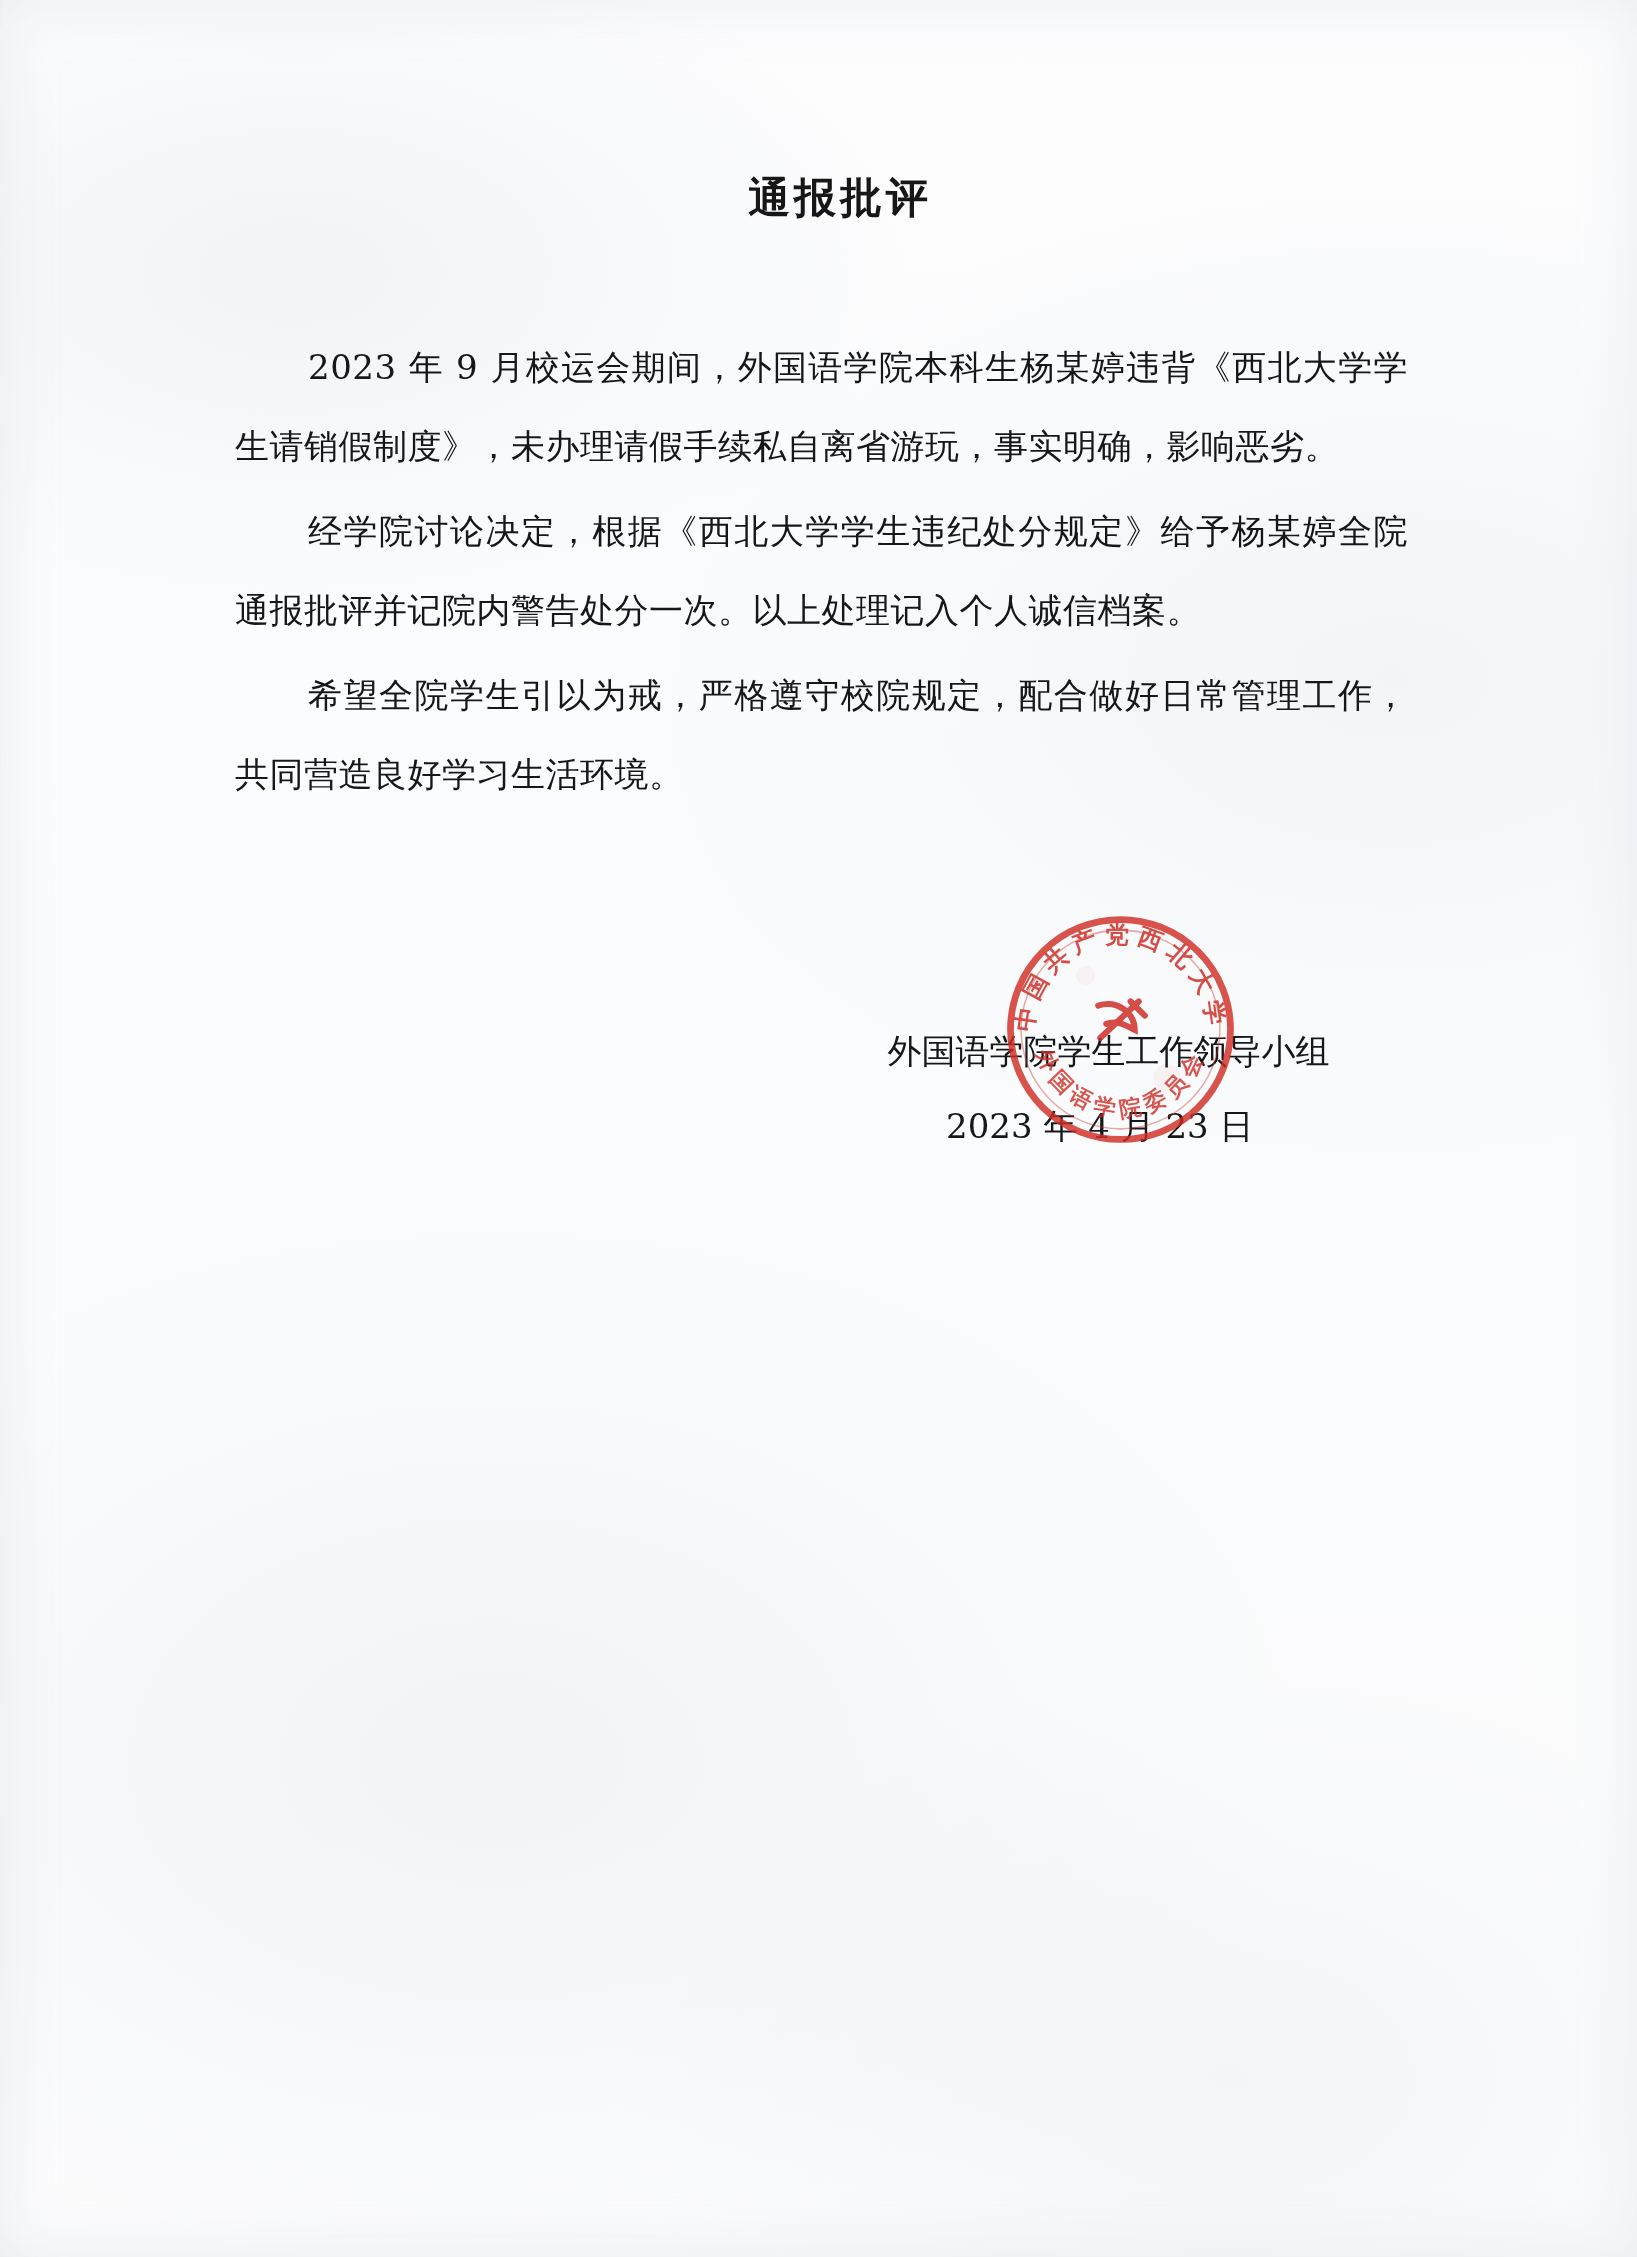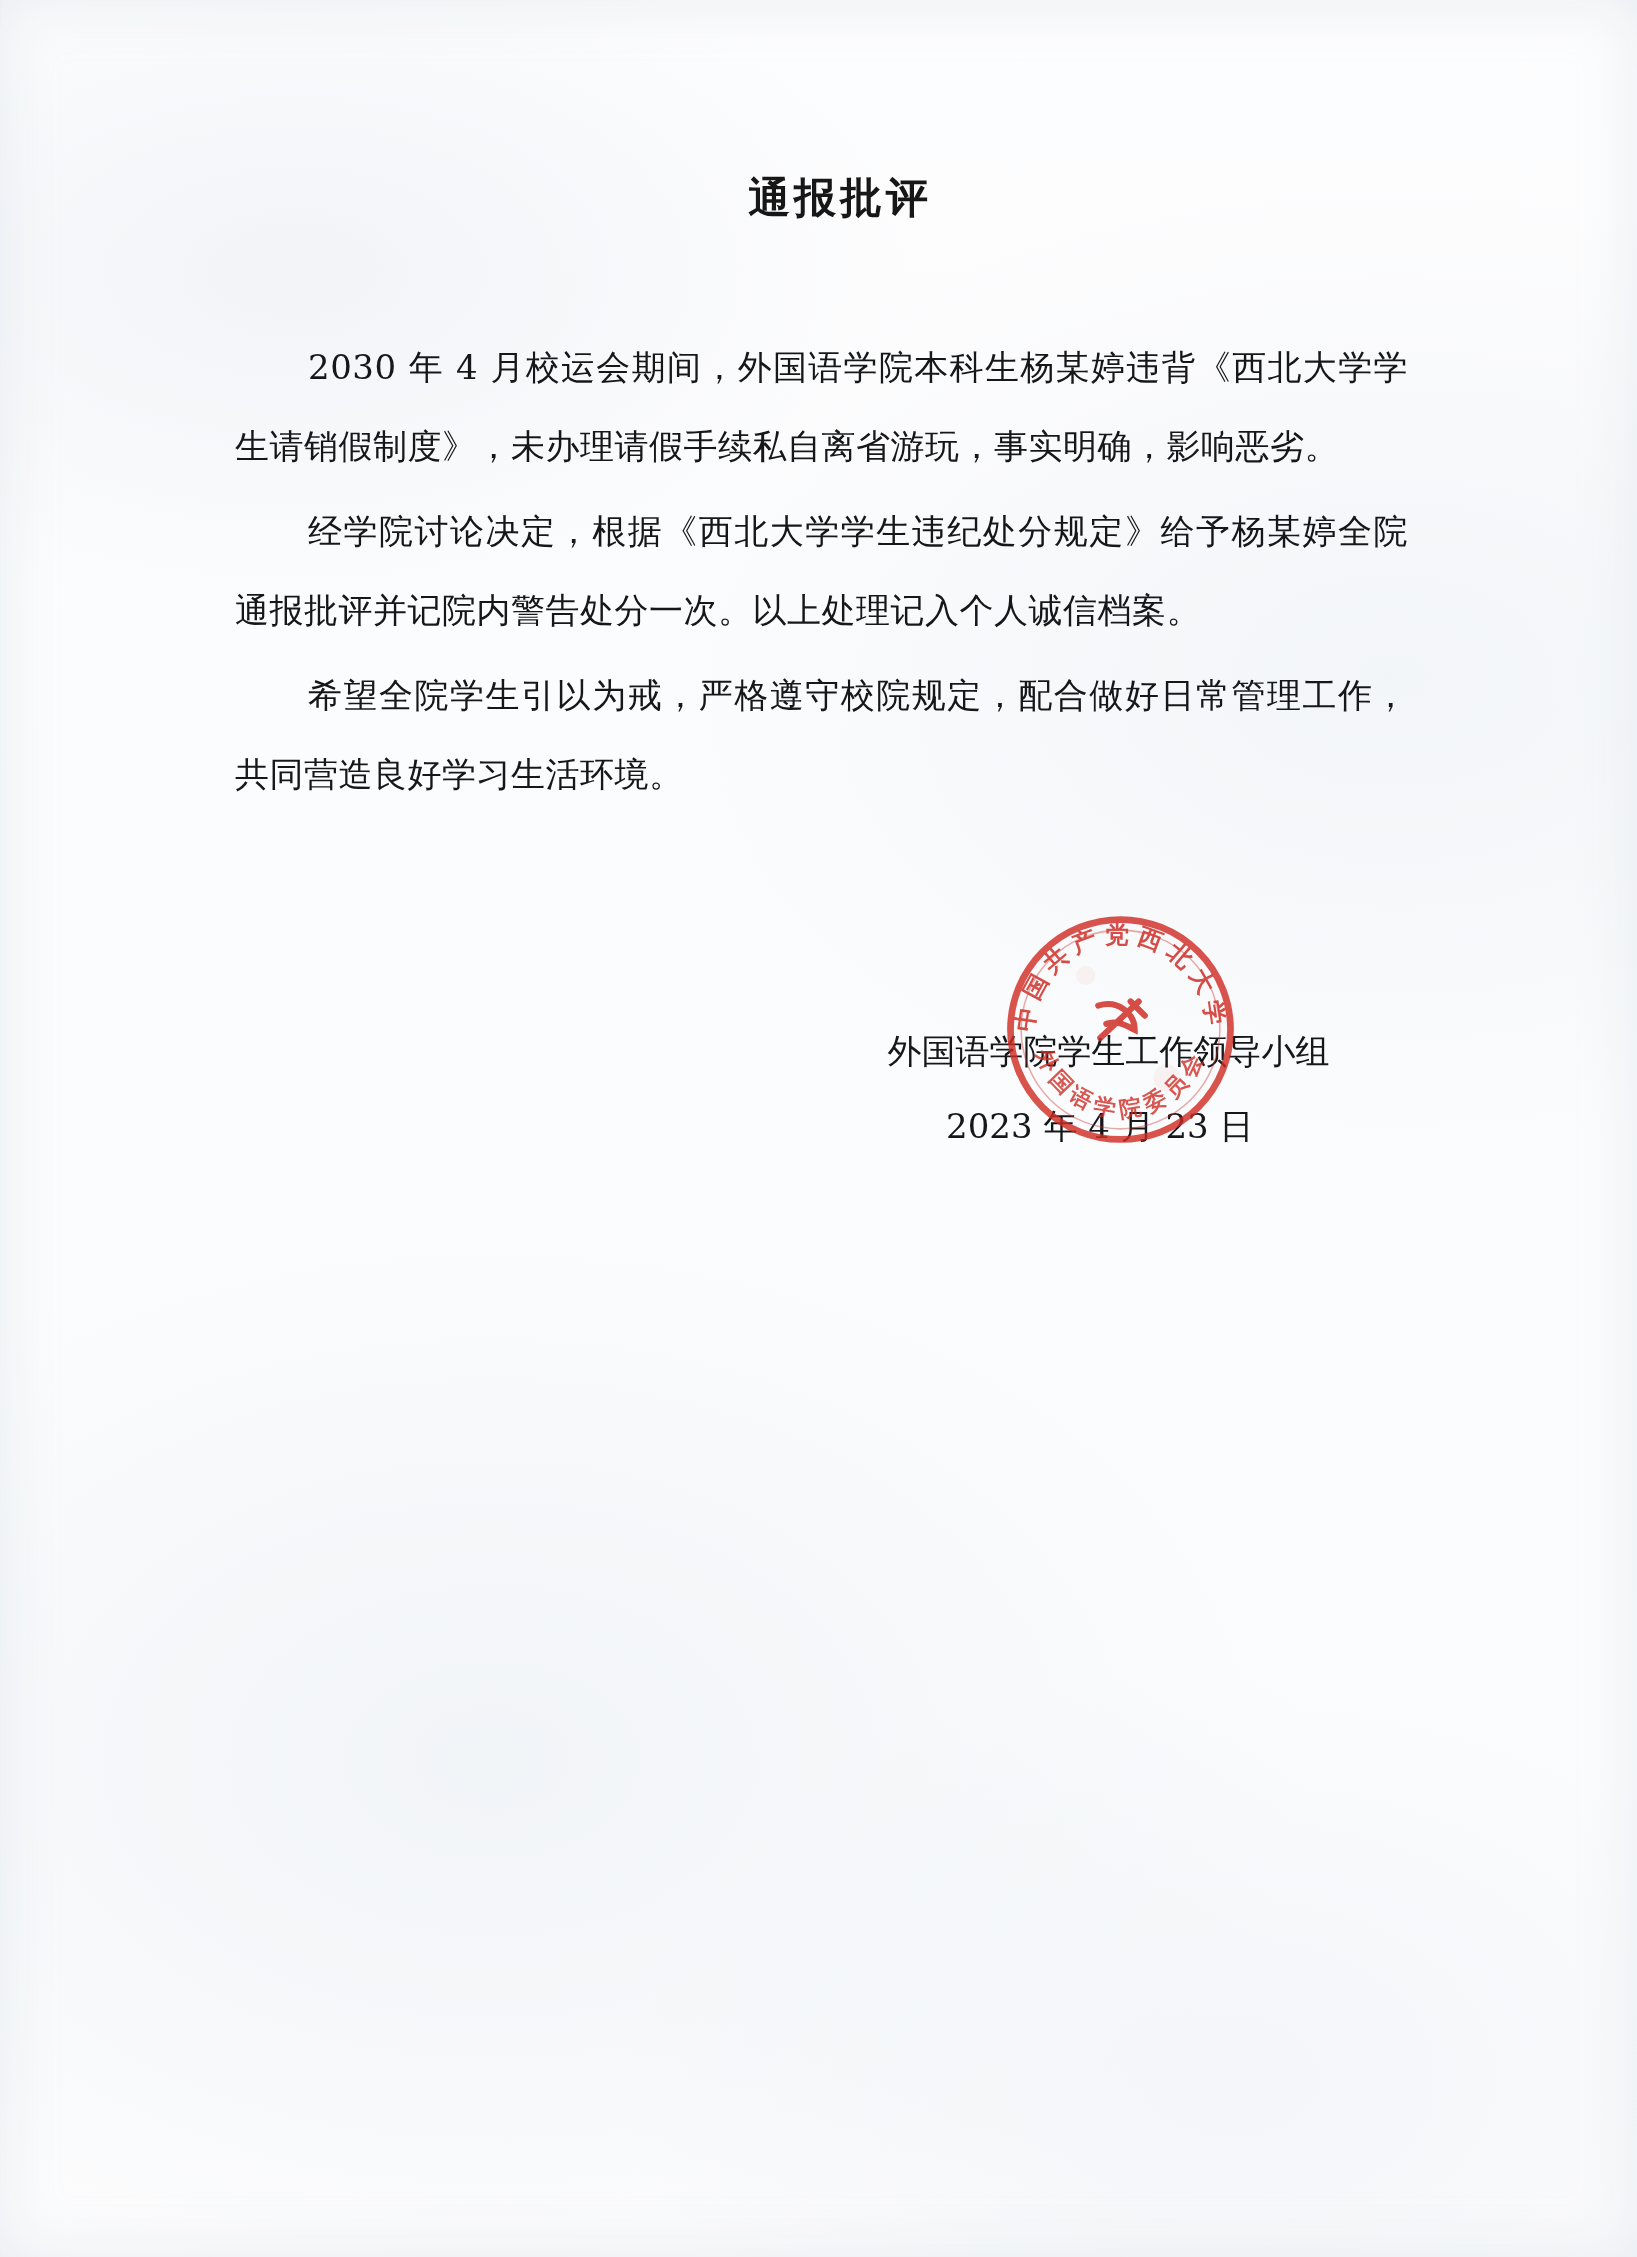--- a/index.html
+++ b/index.html
@@ -114,21 +114,21 @@
 
 <div class="page"></div>
 <div class="streaks"></div>
 <div class="edge-shadow"></div>
 
 <div class="content">
 
   <div class="doc-title">通报批评</div>
 
   <div class="body-block">
-    <p class="para">2030 年 4 月校运会期间，外国语学院本科生杨某婷违背《西北大学学生请销假制度》，未办理请假手续私自离省游玩，事实明确，影响恶劣。</p>
+    <p class="para">2023 年 9 月校运会期间，外国语学院本科生杨某婷违背《西北大学学生请销假制度》，未办理请假手续私自离省游玩，事实明确，影响恶劣。</p>
     <p class="para">经学院讨论决定，根据《西北大学学生违纪处分规定》给予杨某婷全院通报批评并记院内警告处分一次。以上处理记入个人诚信档案。</p>
     <p class="para">希望全院学生引以为戒，严格遵守校院规定，配合做好日常管理工作，共同营造良好学习生活环境。</p>
   </div>
 
   <div class="signature">
     <span class="sig-line">外国语学院学生工作领导小组</span>
     <span class="sig-line sig-date">2023 年 4 月 23 日</span>
   </div>
 
   <div class="seal">

